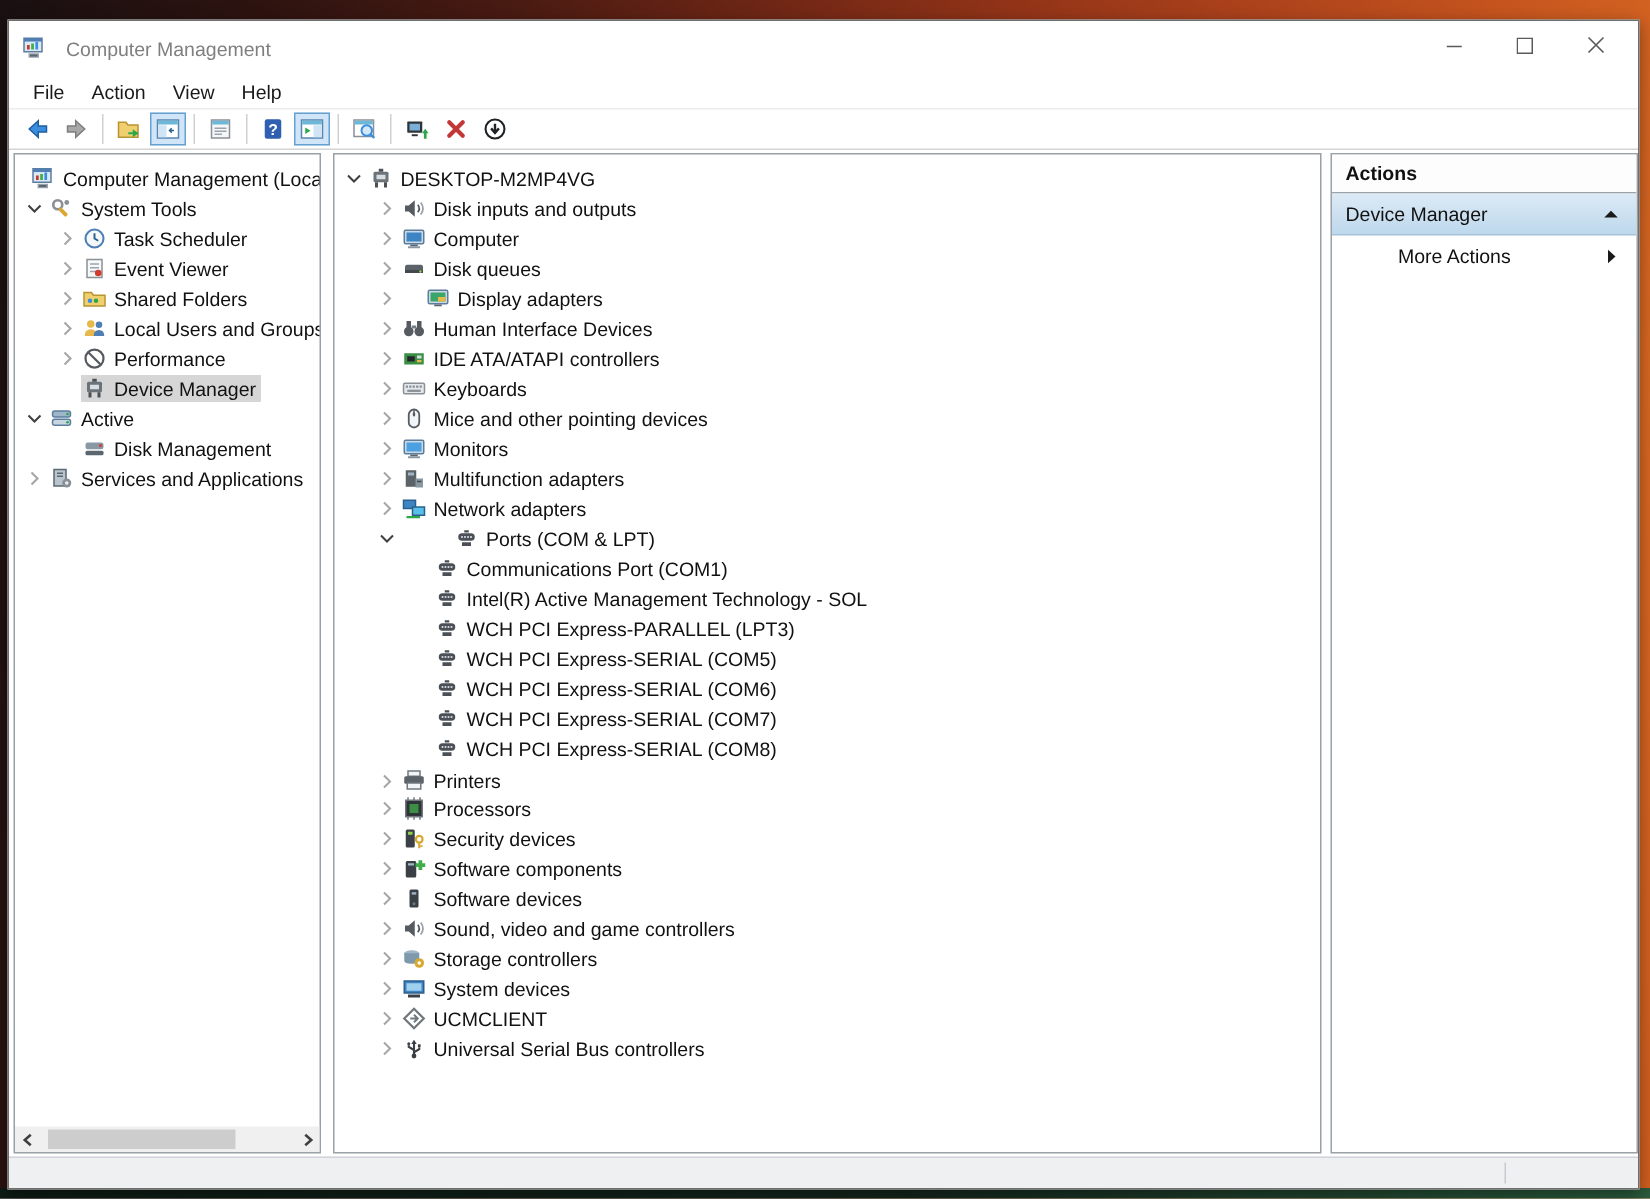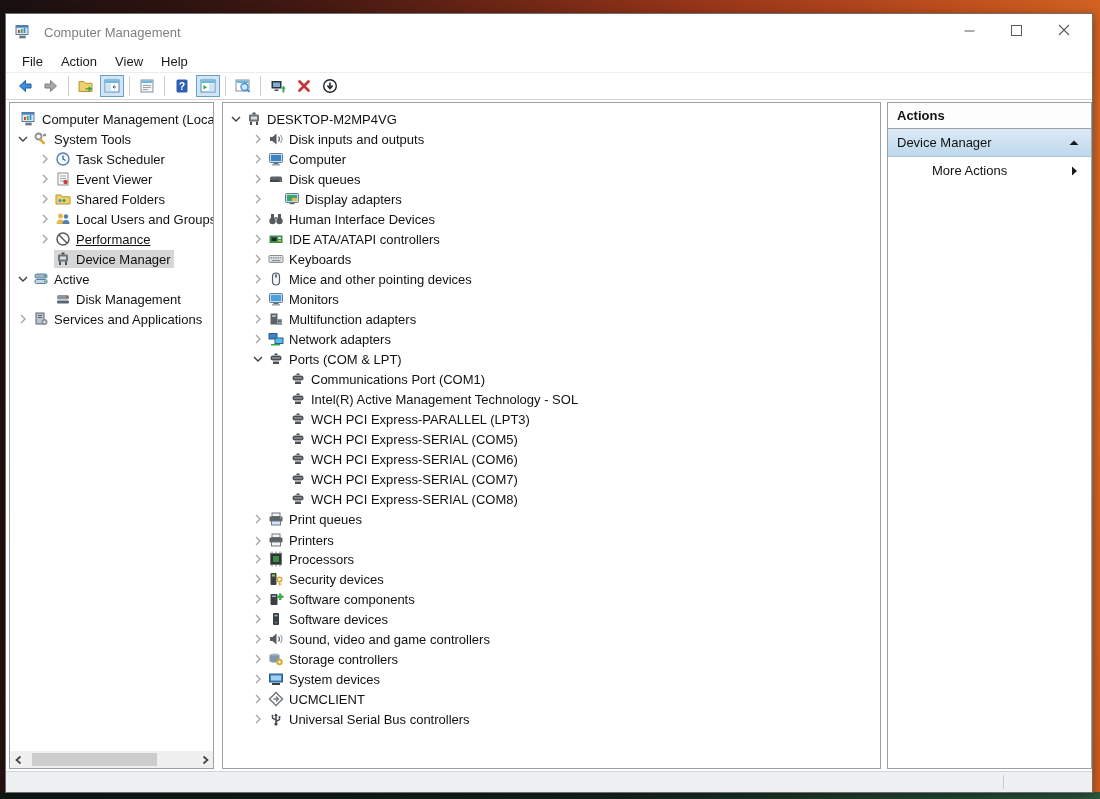--- a/index.html
+++ b/index.html
@@ -311,21 +311,21 @@
                 <svg width="16" height="16" viewBox="0 0 16 16">
                   <circle cx="5.5" cy="5" r="2.5" fill="#e8b84a"></circle>
                   <path d="M1.5 13 q0-4.5 4-4.5 t4 4.5 z" fill="#e8b84a"></path>
                   <circle cx="11" cy="5.5" r="2.2" fill="#4f7fb5"></circle>
                   <path d="M7.5 13 q0-4 3.5-4 t3.5 4 z" fill="#4f7fb5"></path>
                 </svg>
               </span>
               <span class="lbl">Local Users and Groups</span>
             </span>
           </div>
-          <div class="tree-row" style="padding-left: 26px; text-decoration: underline;">
+          <div class="tree-row" style="padding-left: 26px;">
             <span class="chev">
               <svg width="16" height="16" viewBox="0 0 16 16">
                 <path d="M6 4 L10 8 L6 12" fill="none" stroke="#a6a6a6" stroke-width="1.4"></path>
               </svg>
             </span>
             <span class="hl">
               <span class="icon">
                 <svg width="16" height="16" viewBox="0 0 16 16">
                   <circle cx="8" cy="8" r="6" fill="#fff" stroke="#555b60" stroke-width="1.5"></circle>
                   <line x1="3.8" y1="3.8" x2="12.2" y2="12.2" stroke="#555b60" stroke-width="1.5"></line>
@@ -635,21 +635,21 @@
               <span class="icon">
                 <svg width="16" height="16" viewBox="0 0 16 16">
                   <rect x="1" y="2.5" width="8" height="5.5" fill="#3d84c4" stroke="#2b5f8e"></rect>
                   <rect x="7" y="7" width="8" height="5.5" fill="#56c0e8" stroke="#2b5f8e"></rect>
                   <rect x="3" y="13" width="9" height="1.5" fill="#2ba84a"></rect>
                 </svg>
               </span>
               <span class="lbl">Network adapters</span>
             </span>
           </div>
-          <div class="tree-row" style="padding-left: 26px;">
+          <div class="tree-row" style="padding-left: 26px; gap: 35px;">
             <span class="chev">
               <svg width="16" height="16" viewBox="0 0 16 16">
                 <path d="M4 6 L8 10 L12 6" fill="none" stroke="#404040" stroke-width="1.4"></path>
               </svg>
             </span>
             <span class="hl">
               <span class="icon">
                 <svg width="16" height="16" viewBox="0 0 16 16">
                   <rect x="2.5" y="4.5" width="11" height="5" rx="2.5" fill="#4a5056"></rect>
                   <g fill="#d8dee4">
@@ -789,38 +789,20 @@
                     <circle cx="5" cy="7" r="0.7"></circle>
                     <circle cx="7" cy="7" r="0.7"></circle>
                     <circle cx="9" cy="7" r="0.7"></circle>
                     <circle cx="11" cy="7" r="0.7"></circle>
                   </g>
                   <rect x="5" y="10.5" width="6" height="2.5" fill="#4a5056"></rect>
                   <rect x="6.5" y="2.5" width="3" height="1.5" fill="#4a5056"></rect>
                 </svg>
               </span>
               <span class="lbl">WCH PCI Express-SERIAL (COM8)</span>
-            </span>
-          </div>
-          <div class="tree-row" style="padding-left: 26px;">
-            <span class="chev">
-              <svg width="16" height="16" viewBox="0 0 16 16">
-                <path d="M6 4 L10 8 L6 12" fill="none" stroke="#a6a6a6" stroke-width="1.4"></path>
-              </svg>
-            </span>
-            <span class="hl">
-              <span class="icon">
-                <svg width="16" height="16" viewBox="0 0 16 16">
-                  <rect x="4" y="2" width="8" height="3.5" fill="#f2f5f7" stroke="#70787e"></rect>
-                  <rect x="1.5" y="5.5" width="13" height="5" rx="1" fill="#5b6268"></rect>
-                  <rect x="3.5" y="10" width="9" height="4" fill="#cfe6f6" stroke="#70787e"></rect>
-                  <circle cx="12.5" cy="7" r="0.8" fill="#8fd34a"></circle>
-                </svg>
-              </span>
-              <span class="lbl">Print queues</span>
             </span>
           </div>
           <div class="tree-row" style="padding-left: 26px; align-items: flex-end;">
             <span class="chev">
               <svg width="16" height="16" viewBox="0 0 16 16">
                 <path d="M6 4 L10 8 L6 12" fill="none" stroke="#a6a6a6" stroke-width="1.4"></path>
               </svg>
             </span>
             <span class="hl">
               <span class="icon">

